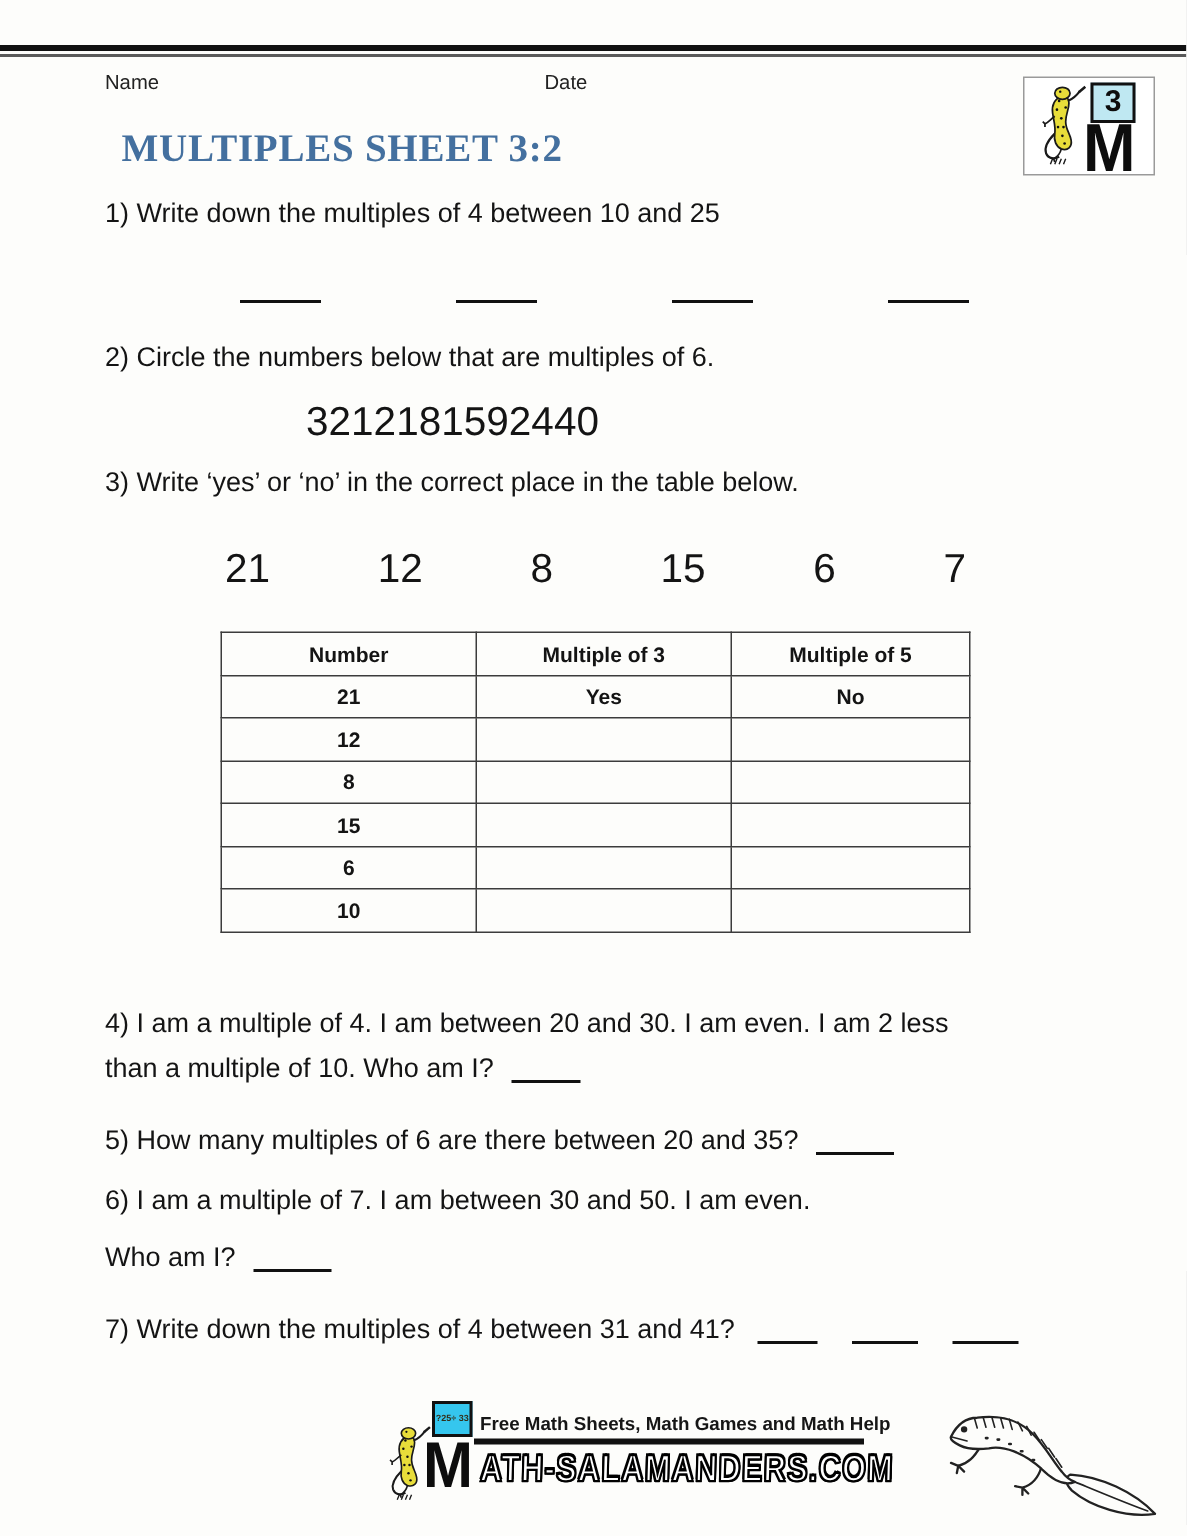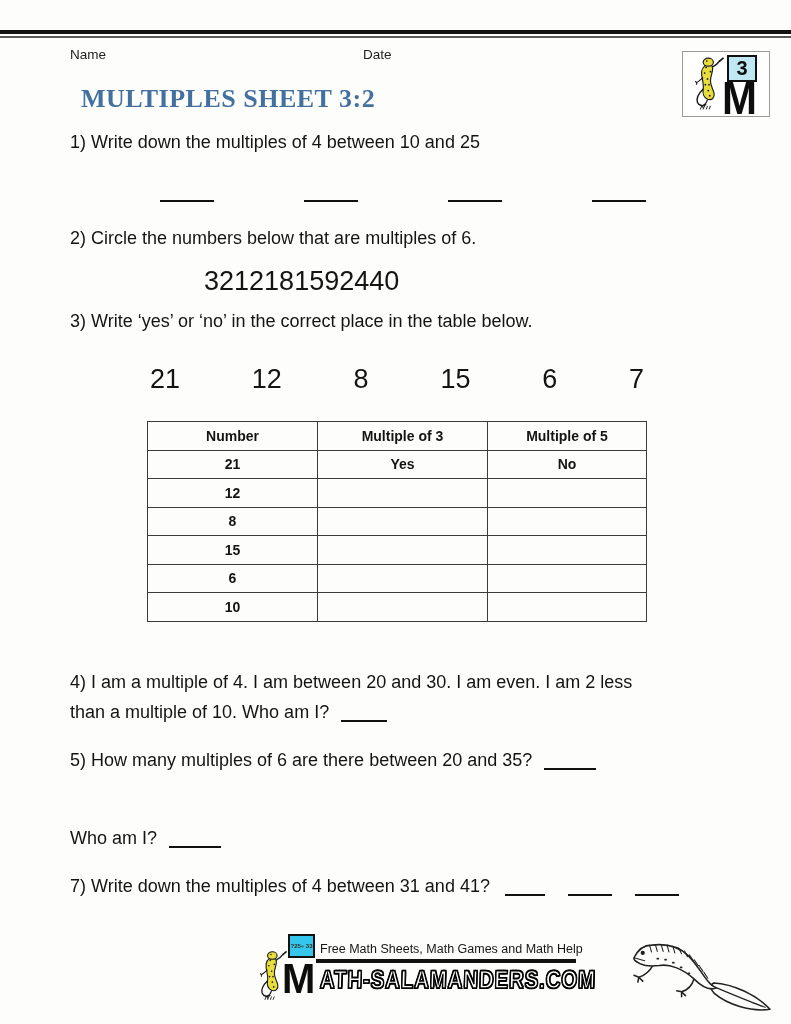--- a/index.html
+++ b/index.html
@@ -63,21 +63,21 @@
     border:1.3px solid #3c3c3c; height:27.5px; text-align:center;
     font-size:14px; padding:0; color:#141414;font-weight:bold;
   }
 
   .footer { left:258px; top:934px; width:320px; height:80px; }
   .footer .sala-svg { position:absolute; left:0; top:12px; width:30px; height:60px; }
   .footer .board { left:30px; top:0; width:27px; height:24px; background:#35c6ee;
     font-size:6px; font-weight:bold; color:#33301a; line-height:1; text-align:center; }
   .footer .m-letter { left:24px; top:22px; font-size:40px; }
   .footer-texts { position:absolute; left:62px; top:8px; width:252px; }
-  .tagline { font-size:12.5px; font-weight:normal; color:#161616; text-align:center; white-space:nowrap; }
+  .tagline { font-size:12.5px; font-weight:bold; color:#161616; text-align:center; white-space:nowrap; }
   .tag-rule { height:3.5px; background:#111; margin:3px 0 2px -4px; width:260px; }
   .site-text {
     font-size:25px; font-weight:800; white-space:nowrap; color:#fff;
     -webkit-text-stroke:1.5px #000;
     text-shadow:1px 1px 0 #000,-1px -1px 0 #000,1px -1px 0 #000,-1px 1px 0 #000;
     transform:scaleX(0.82) skewX(-2deg); transform-origin:left center;
     letter-spacing:1px;
   }
   .newt { left:622px; top:916px; width:160px; height:102px; }
   .hidden-defs { position:absolute; width:0; height:0; overflow:hidden; }
@@ -207,20 +207,21 @@
   <div class="abs q-text" style="top:701px">
     <span>than a multiple of 10. Who am I?</span>
     <span class="blank" style="width:46px;margin-left:7px"></span>
   </div>
 
   <div class="abs q-text" style="top:749px">
     <span>5) How many multiples of 6 are there between 20 and 35?</span>
     <span class="blank" style="width:52px;margin-left:7px"></span>
   </div>
 
+  <div class="abs q-text" style="top:789px">6) I am a multiple of 7. I am between 30 and 50. I am even.</div>
   <div class="abs q-text" style="top:827px">
     <span>Who am I?</span>
     <span class="blank" style="width:52px;margin-left:7px"></span>
   </div>
 
   <div class="abs q-text" style="top:875px">
     <span>7) Write down the multiples of 4 between 31 and 41?</span>
     <span class="blank" style="width:40px;margin-left:10px"></span>
     <span class="blank" style="width:44px;margin-left:18px"></span>
     <span class="blank" style="width:44px;margin-left:18px"></span>

